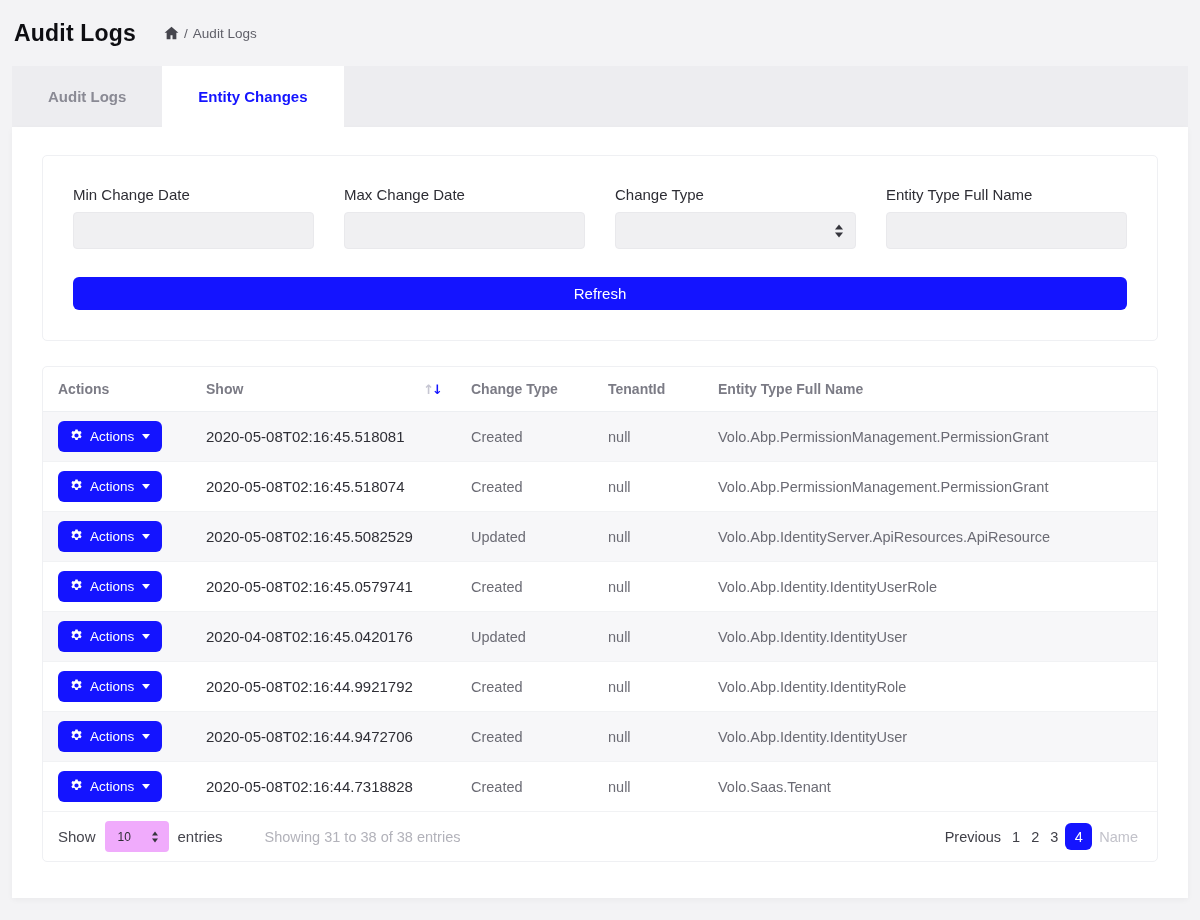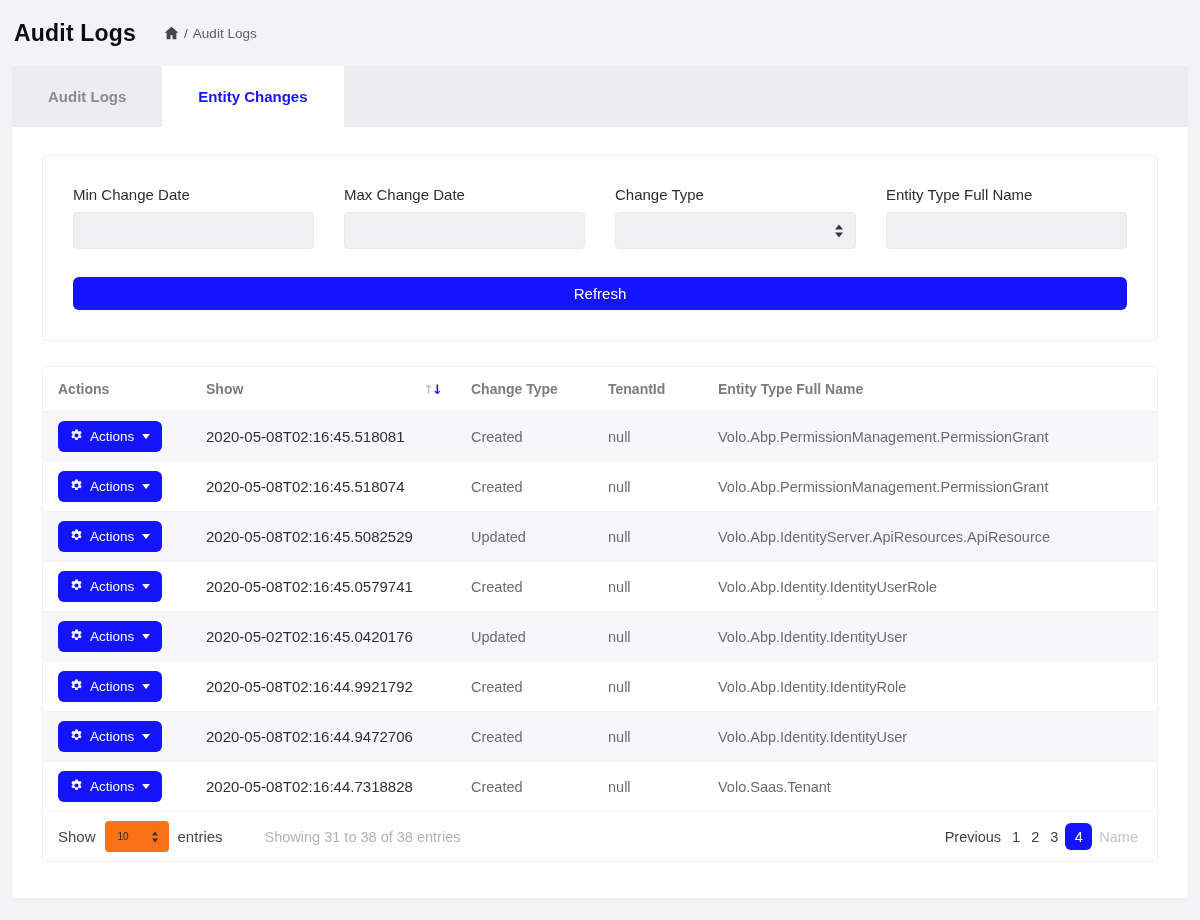--- a/index.html
+++ b/index.html
@@ -61,21 +61,21 @@
   .actions-btn {
     display: inline-flex; align-items: center; gap: 7px; background: var(--primary); color: #fff;
     border: none; border-radius: 6px; padding: 0 12px; height: 31px; font-size: 13.5px; cursor: pointer;
     font-family: "Liberation Sans", sans-serif;
   }
   .caret-down { width: 0; height: 0; border-left: 4px solid transparent; border-right: 4px solid transparent; border-top: 5px solid #ffffff; margin-left: 1px; }
 
   
   .table-footer { display: flex; align-items: center; padding: 9px 15px; height: 49px; }
   .show-group { display: flex; align-items: center; gap: 9px; font-size: 15px; color: #45454d; }
-  .pagesize { position: relative; background: #f97316; border-radius: 4px; height: 31px; width: 64px; display: flex; align-items: center; padding-left: 13px; font-size: 10px; color: #2d2d34; cursor: pointer; }
+  .pagesize { position: relative; background: #f0abfc; border-radius: 4px; height: 31px; width: 64px; display: flex; align-items: center; padding-left: 13px; font-size: 12px; color: #2d2d34; cursor: pointer; }
   .pagesize .updown { right: 11px; }
   .pagesize .tri-up { border-bottom-width: 4px; border-left-width: 3.5px; border-right-width: 3.5px; }
   .pagesize .tri-down { border-top-width: 4px; border-left-width: 3.5px; border-right-width: 3.5px; }
   .footer-info { margin-left: 42px; font-size: 14.5px; color: #b2b2ba; }
   .pagination { margin-left: auto; display: flex; align-items: center; gap: 3px; font-size: 14.5px; color: #3f3f47; }
   .page-item { cursor: pointer; padding: 2px 4px; }
   .page-item.active {
     background: var(--primary); color: #fff; width: 27px; height: 27px; border-radius: 6px;
     display: flex; align-items: center; justify-content: center; padding: 0;
   }
@@ -233,21 +233,21 @@
       <button class="actions-btn">
         <span>
           <svg width="13" height="13" viewBox="0 0 16 16" fill="#ffffff">
                     <path d="M9.4 0.5l.38 1.9c.47.17.9.42 1.3.72l1.84-.63 1.4 2.42-1.46 1.27a5.4 5.4 0 010 1.64l1.46 1.27-1.4 2.42-1.84-.63c-.4.3-.83.55-1.3.72l-.38 1.9H6.6l-.38-1.9a5.4 5.4 0 01-1.3-.72l-1.84.63-1.4-2.42 1.46-1.27a5.4 5.4 0 010-1.64L1.68 4.91l1.4-2.42 1.84.63c.4-.3.83-.55 1.3-.72L6.6.5h2.8zM8 5.4A2.6 2.6 0 108 10.6 2.6 2.6 0 008 5.4z"></path>
                   </svg>
         </span>
         <span class="actions-label">Actions</span>
         <span class="caret-down"></span>
       </button>
     </td>
-    <td class="cell-time">2020-05-02T02:16:45.0420176</td>
+    <td class="cell-time">2020-04-08T02:16:45.0420176</td>
     <td>Updated</td>
     <td>null</td>
     <td>Volo.Abp.Identity.IdentityUser</td>
   </tr>
 
   <tr>
     <td>
       <button class="actions-btn">
         <span>
           <svg width="13" height="13" viewBox="0 0 16 16" fill="#ffffff">

